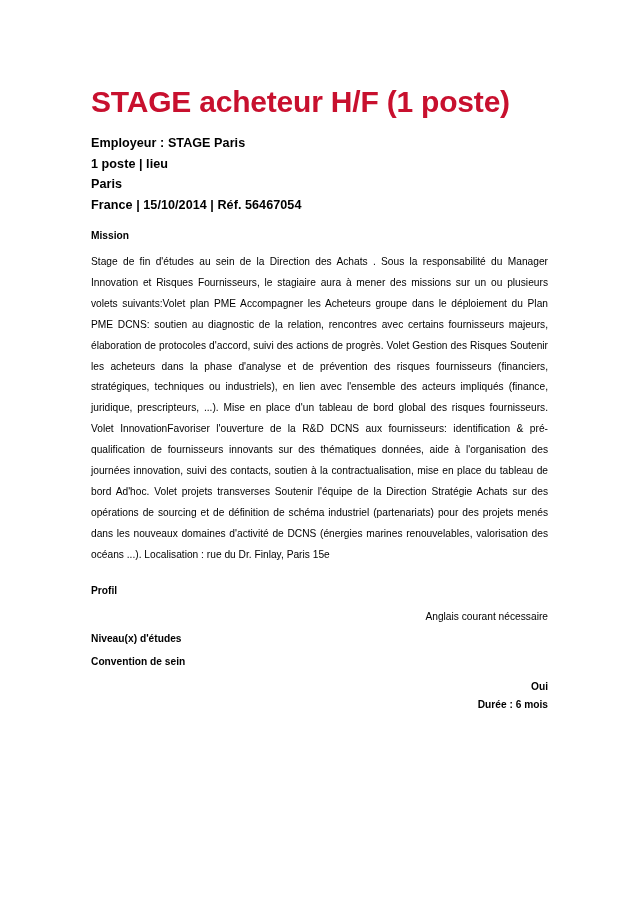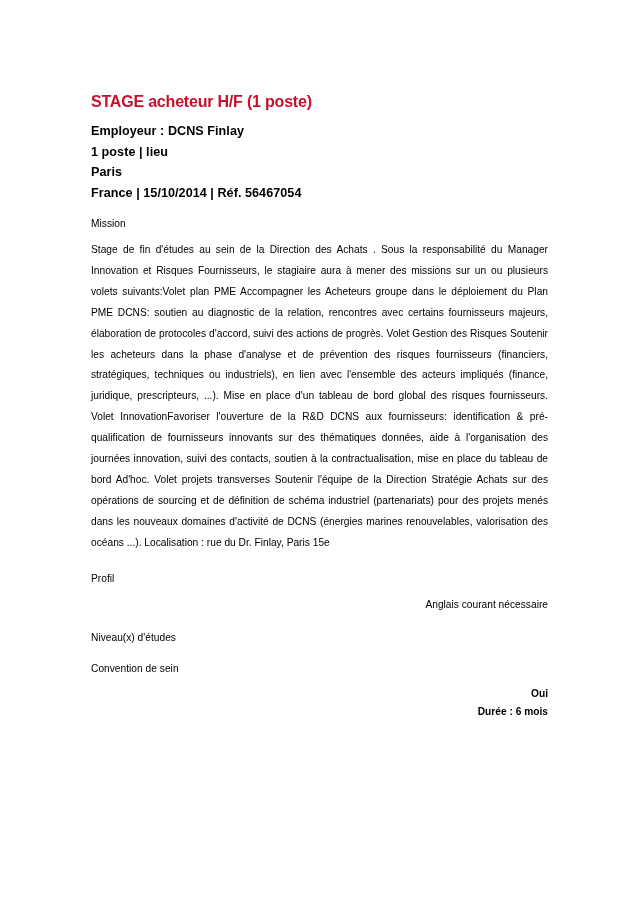--- a/index.html
+++ b/index.html
@@ -17,49 +17,49 @@
   }
   .page {
     position: relative;
     width: 638px;
     height: 903px;
     background: #ffffff;
     box-sizing: border-box;
     padding: 88px 90px 0 91px;
   }
   .doc-title {
-    font-size: 16px;
+    font-size: 30px;
     font-weight: bold;
     line-height: 28px;
     letter-spacing: -0.2px;
-    margin: 0 0 5px 0;
+    margin: 0 0 17px 0;
     white-space: nowrap;
   }
   .meta-block {
     margin: 0 0 14px 0;
   }
   .meta-line {
     font-size: 12.6px;
     font-weight: bold;
     line-height: 20.5px;
     letter-spacing: 0.05px;
     white-space: nowrap;
   }
   .section {
     margin: 0;
   }
   .section-heading {
     font-size: 10.2px;
-    font-weight: normal;
+    font-weight: bold;
     line-height: 14px;
     letter-spacing: 0.02px;
     margin: 0 0 9px 0;
   }
   .section + .section {
-    margin-top: 17px;
+    margin-top: 6px;
   }
   .body-text {
     font-size: 10.2px;
     font-weight: normal;
     line-height: 20.9px;
     letter-spacing: 0.01px;
     text-align: justify;
     text-justify: inter-word;
     margin: 0;
     color: #000000;
@@ -77,21 +77,21 @@
   }
 </style>
 </head>
 <body>
 
 <div class="page">
 
   <h1 class="doc-title" id="doc-title" style="color: rgb(200, 16, 46);">STAGE acheteur H/F (1 poste)</h1>
 
   <div class="meta-block">
-    <div class="meta-line">Employeur : DCNS Finlay</div>
+    <div class="meta-line">Employeur : STAGE Paris</div>
     <div class="meta-line">1 poste | lieu</div>
     <div class="meta-line">Paris</div>
     <div class="meta-line">France | 15/10/2014 | Réf. 56467054</div>
   </div>
 
   <div class="section">
     <div class="section-heading">Mission</div>
     <p class="body-text mission-body">Stage de fin d'études au sein de la Direction des Achats . Sous la responsabilité du Manager Innovation et Risques Fournisseurs, le stagiaire aura à mener des missions sur un ou plusieurs volets suivants:Volet plan PME Accompagner les Acheteurs groupe dans le déploiement du Plan PME DCNS: soutien au diagnostic de la relation, rencontres avec certains fournisseurs majeurs, élaboration de protocoles d'accord, suivi des actions de progrès. Volet Gestion des Risques Soutenir les acheteurs dans la phase d'analyse et de prévention des risques fournisseurs (financiers, stratégiques, techniques ou industriels), en lien avec l'ensemble des acteurs impliqués (finance, juridique, prescripteurs, ...). Mise en place d'un tableau de bord global des risques fournisseurs. Volet InnovationFavoriser l'ouverture de la R&amp;D DCNS aux fournisseurs: identification &amp; pré-qualification de fournisseurs innovants sur des thématiques données, aide à l'organisation des journées innovation, suivi des contacts, soutien à la contractualisation, mise en place du tableau de bord Ad'hoc. Volet projets transverses Soutenir l'équipe de la Direction Stratégie Achats sur des opérations de sourcing et de définition de schéma industriel (partenariats) pour des projets menés dans les nouveaux domaines d'activité de DCNS (énergies marines renouvelables, valorisation des océans ...). Localisation : rue du Dr. Finlay, Paris 15e</p>
   </div>
 

